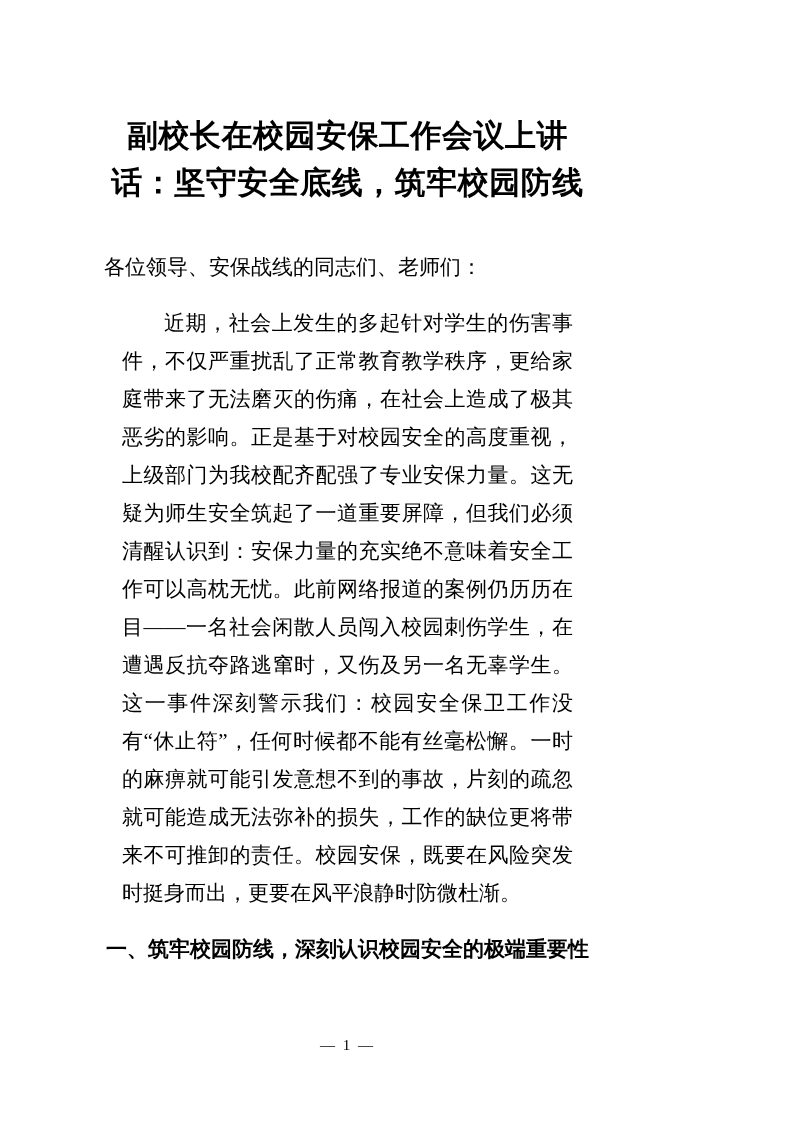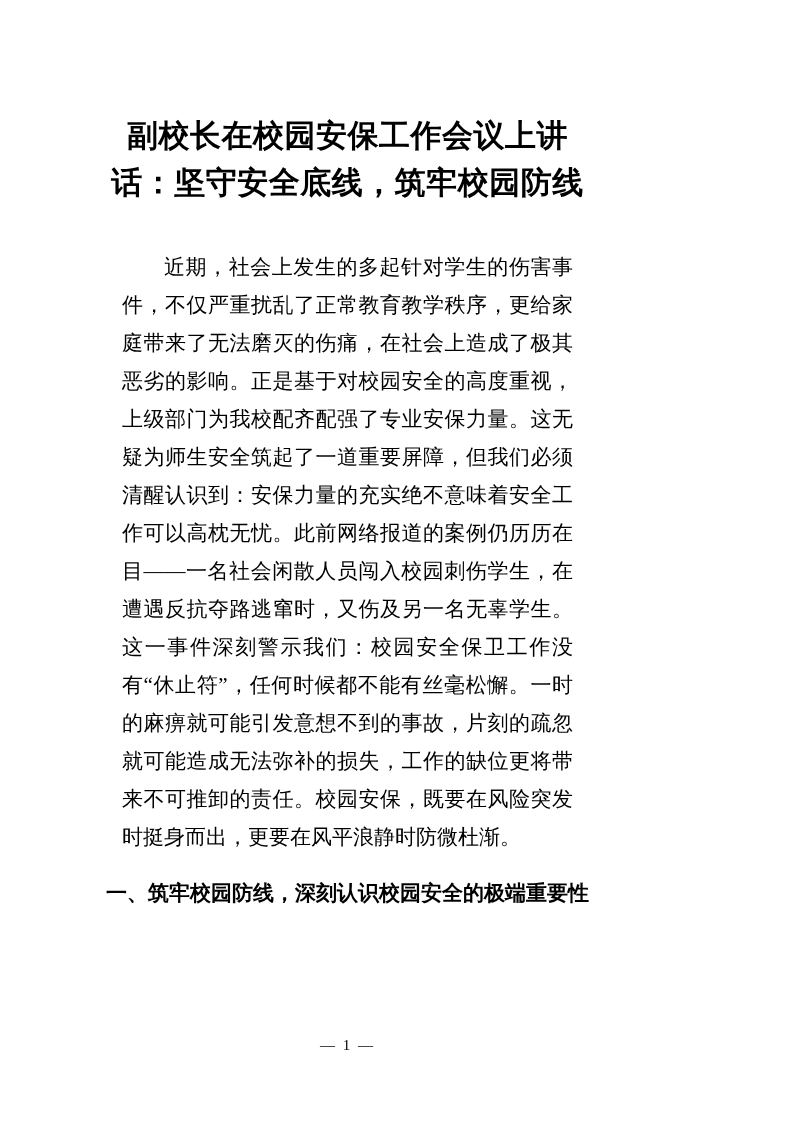--- a/index.html
+++ b/index.html
@@ -64,20 +64,21 @@
     letter-spacing: 2px;
   }
 </style>
 </head>
 <body>
 
 <div class="page">
 
   <h1 class="doc-title">副校长在校园安保工作会议上讲话：坚守安全底线，筑牢校园防线</h1>
 
+  <p class="salutation">各位领导、安保战线的同志们、老师们：</p>
 
   <p class="para">近期，社会上发生的多起针对学生的伤害事件，不仅严重扰乱了正常教育教学秩序，更给家庭带来了无法磨灭的伤痛，在社会上造成了极其恶劣的影响。正是基于对校园安全的高度重视，上级部门为我校配齐配强了专业安保力量。这无疑为师生安全筑起了一道重要屏障，但我们必须清醒认识到：安保力量的充实绝不意味着安全工作可以高枕无忧。此前网络报道的案例仍历历在目——一名社会闲散人员闯入校园刺伤学生，在遭遇反抗夺路逃窜时，又伤及另一名无辜学生。这一事件深刻警示我们：校园安全保卫工作没有“休止符”，任何时候都不能有丝毫松懈。一时的麻痹就可能引发意想不到的事故，片刻的疏忽就可能造成无法弥补的损失，工作的缺位更将带来不可推卸的责任。校园安保，既要在风险突发时挺身而出，更要在风平浪静时防微杜渐。</p>
 
   <h2 class="section-heading">一、筑牢校园防线，深刻认识校园安全的极端重要性</h2>
 
 
   <div class="page-footer">— 1 —</div>
 
 </div>
 

